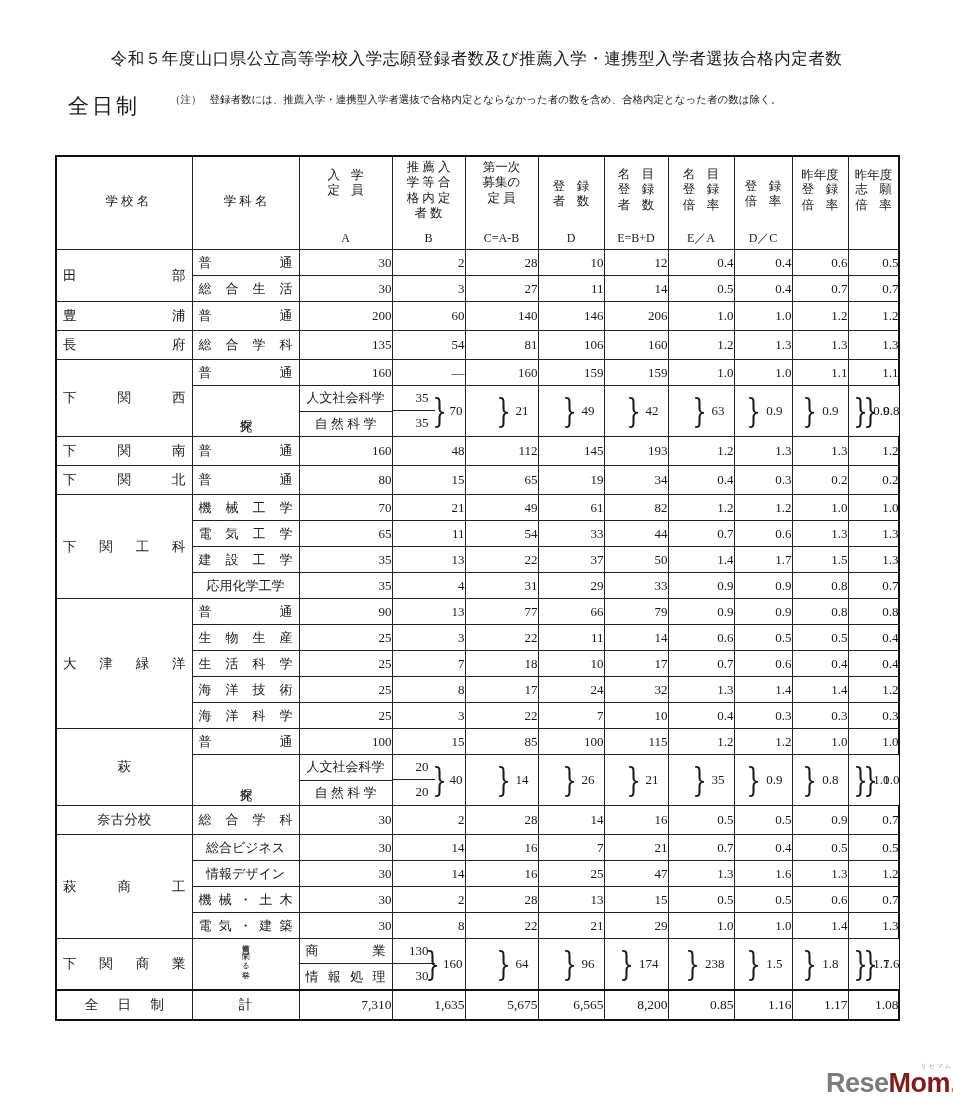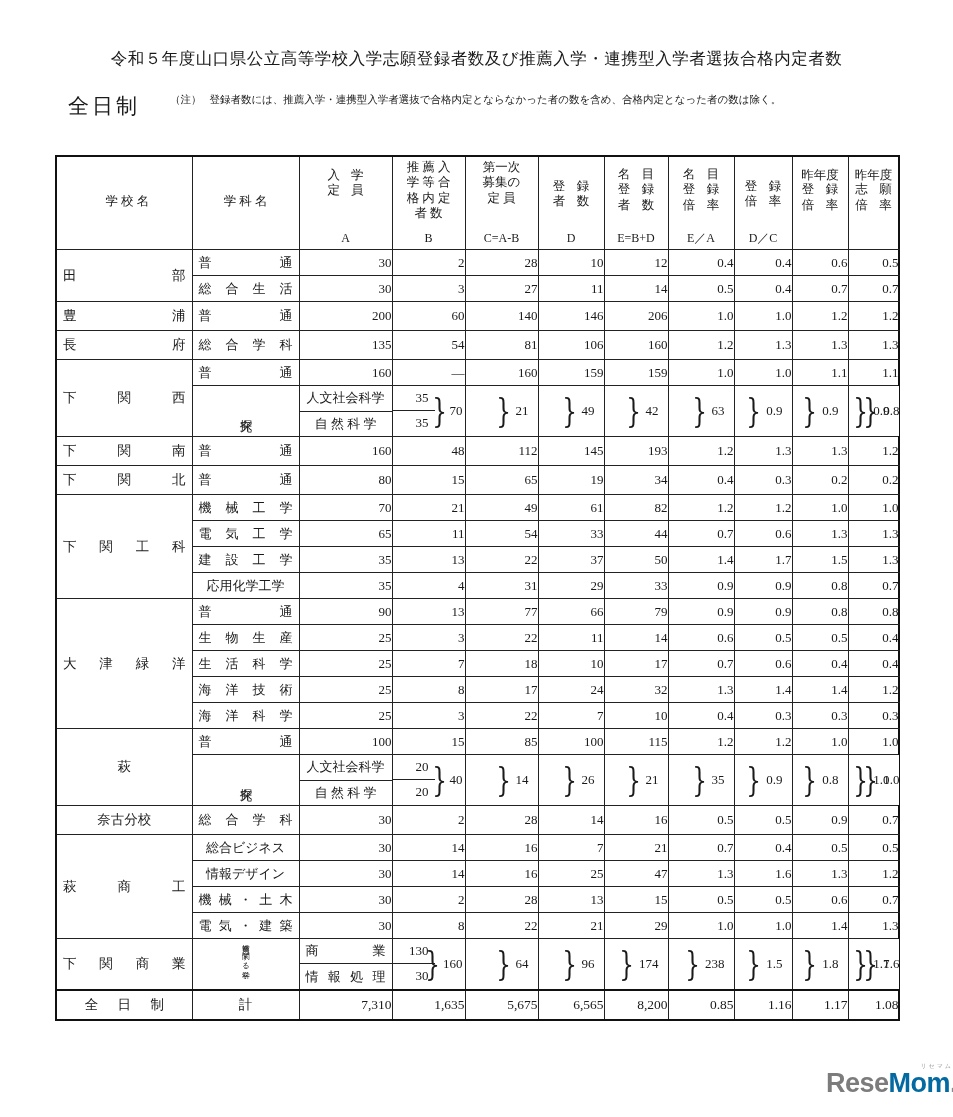--- a/index.html
+++ b/index.html
@@ -89,21 +89,21 @@
   .total .lbl{text-align:center;letter-spacing:8px;padding-left:8px;}
   .dash{font-size:13px;}
   .thicktop{border-top:2px solid #111 !important;}
 
   
   .logo{position:absolute;right:12px;bottom:18px;text-align:right;}
   .logo .kana{font-size:6px;color:#9b9b9b;letter-spacing:2px;display:block;
               margin-right:4px;margin-bottom:-3px;}
   .logo .word{font-family:"Liberation Sans","DejaVu Sans",sans-serif;
               font-weight:bold;font-size:27px;color:#7c7c7c;letter-spacing:-.5px;}
-  .logo .word .m{color:#0369a1;}
+  .logo .word .m{color:#7f1d1d;}
   .logo .dot{color:#8a8a8a;}
 </style>
 </head>
 <body>
 
 <div class="page">
 
   <div class="doc-title">令和５年度山口県公立高等学校入学志願登録者数及び推薦入学・連携型入学者選抜合格内定者数</div>
 
   <div class="zennichi">全日制</div>

